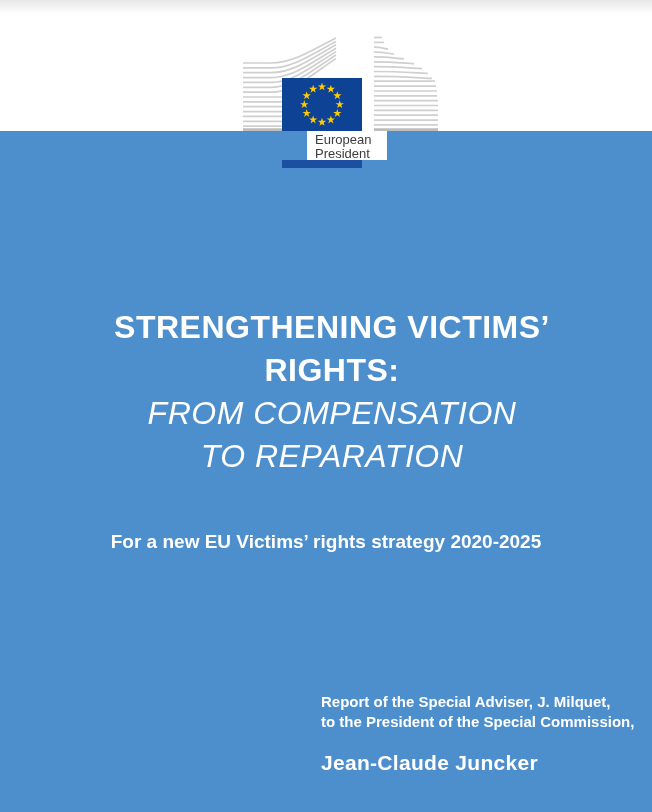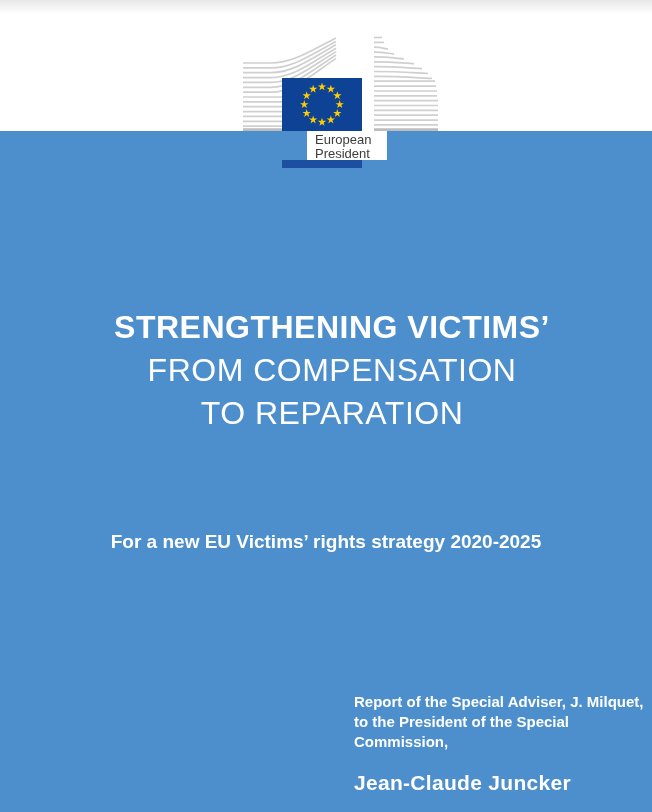--- a/index.html
+++ b/index.html
@@ -23,25 +23,25 @@
   .star{fill:var(--star-yellow,#FFCC00);}
   .logo-label{position:absolute;left:282px;top:131px;width:80px;height:29px;
     background:#ffffff;box-sizing:border-box;padding:2px 0 0 8px;
     font-size:13px;line-height:14px;color:var(--label-text,#3C3C3C);margin-left:25px;}
   .logo-bar{position:absolute;left:282px;top:160px;width:80px;height:8px;
     background:var(--bar-blue,#1D4FA0);}
   
   .title{position:absolute;top:306px;left:12px;right:0;text-align:center;color:#ffffff;}
   .title div{line-height:43px;font-size:32px;}
   .title .bold{font-weight:700;letter-spacing:0.5px;}
-  .title .light{font-weight:400;letter-spacing:0.5px;}
+  .title .light{font-weight:400;letter-spacing:0.5px;font-style:italic;}
   .subtitle{position:absolute;top:531px;left:0;right:0;text-align:center;
     color:#ffffff;font-size:19px;font-weight:700;}
   
-  .credits{position:absolute;left:354px;top:692px;color:#ffffff;}
+  .credits{position:absolute;left:321px;top:692px;color:#ffffff;}
   .credits .cr-line{font-size:15px;line-height:20px;font-weight:700;}
   .credits .author{margin-top:19px;font-size:21px;font-weight:700;letter-spacing:0.3px;}
 </style>
 </head>
 <body>
 
 <div class="cover">
 
   <div class="top-fade"></div>
 
@@ -110,20 +110,21 @@
   </svg>
 
   <div class="logo-label">
     <div>European</div>
     <div>President</div>
   </div>
   <div class="logo-bar"></div>
 
   <div class="title">
     <div class="bold">STRENGTHENING VICTIMS’</div>
+    <div class="bold">RIGHTS:</div>
     <div class="light">FROM COMPENSATION</div>
     <div class="light">TO REPARATION</div>
   </div>
 
   <div class="subtitle">For a new EU Victims’ rights strategy 2020-2025</div>
 
   <div class="credits">
     <div class="cr-line">Report of the Special Adviser, J. Milquet,</div>
     <div class="cr-line">to the President of the Special Commission,</div>
     <div class="author">Jean-Claude Juncker</div>

